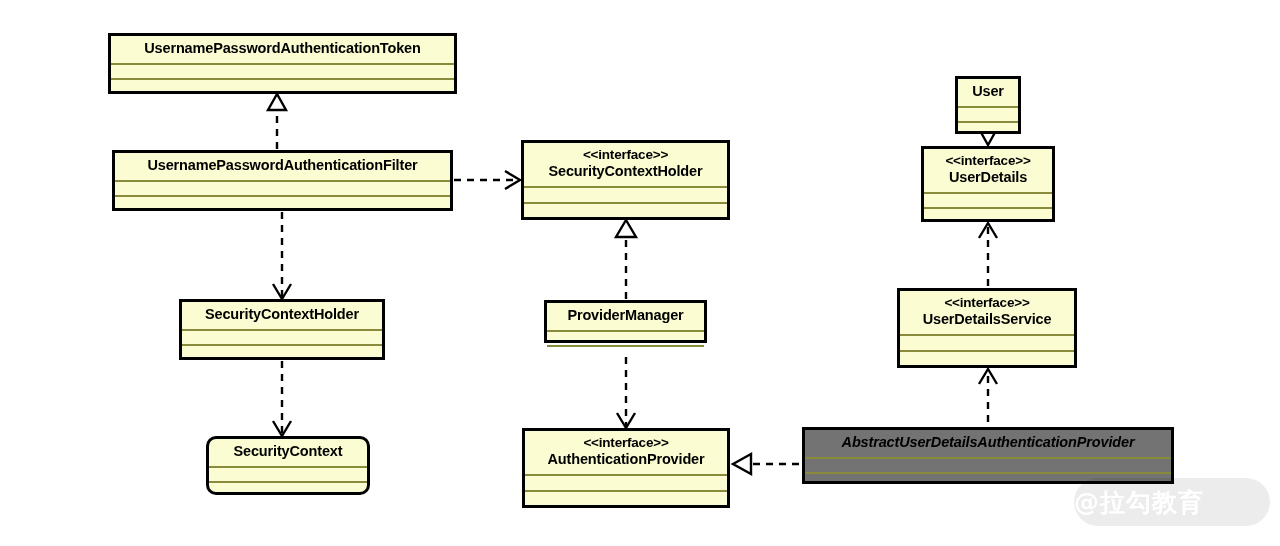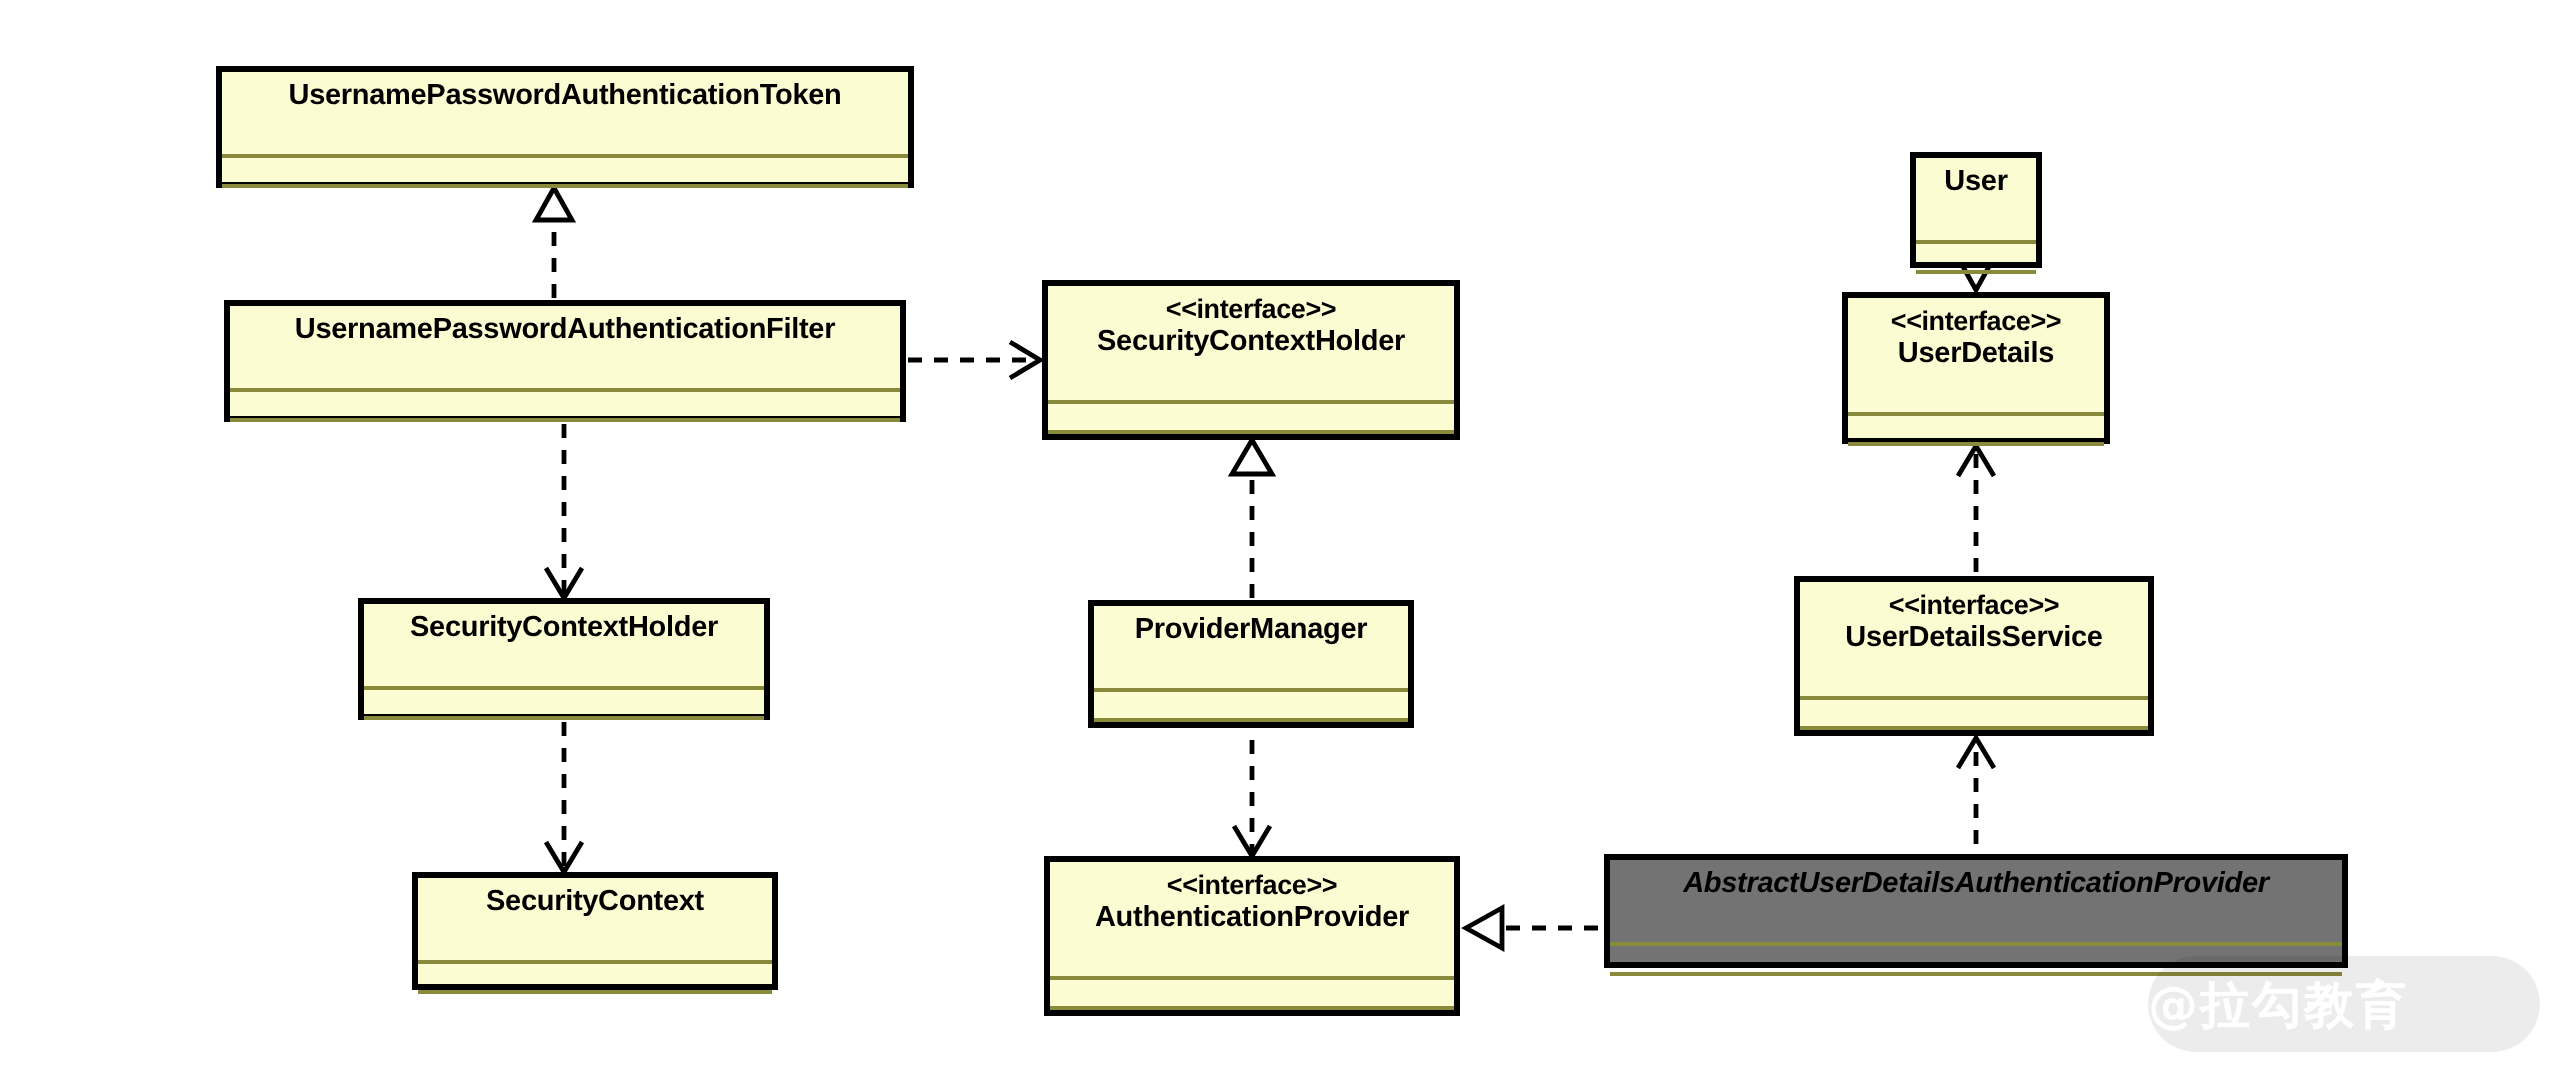--- a/index.html
+++ b/index.html
@@ -33,21 +33,21 @@
     display: flex;
     flex-direction: column;
   }
   .uml-title {
     flex: none;
     text-align: center;
     color: #000000;
     font-weight: bold;
     font-size: 14.5px;
     line-height: 1.22;
-    padding: 4px 9px 19px 9px;
+    padding: 4px 9px 5px 9px;
     letter-spacing: -0.15px;
     white-space: nowrap;
   }
   .uml-title .stereo {
     display: block;
     font-weight: bold;
     font-size: 13.5px;
     letter-spacing: -0.2px;
   }
   .uml-title .nm {
@@ -159,39 +159,39 @@
 
   <div class="uml-class" style="left: 112px; top: 150px; width: 341px; height: 61px; background: rgb(252, 252, 210); border-color: rgb(0, 0, 0);">
     <div class="uml-title">
 
       <span class="nm">UsernamePasswordAuthenticationFilter</span>
     </div>
     <div class="uml-compartment" style="border-top-color: rgb(138, 138, 60);"></div>
     <div class="uml-compartment" style="border-top-color: rgb(138, 138, 60);"></div>
   </div>
 
-  <div class="uml-class" style="left: 206px; top: 436px; width: 183px; height: 59px; background: rgb(252, 252, 210); border-color: rgb(0, 0, 0);">
+  <div class="uml-class" style="left: 206px; top: 436px; width: 164px; height: 59px; background: rgb(252, 252, 210); border-color: rgb(0, 0, 0); border-radius: 10px;">
     <div class="uml-title">
 
       <span class="nm">SecurityContext</span>
     </div>
     <div class="uml-compartment" style="border-top-color: rgb(138, 138, 60);"></div>
     <div class="uml-compartment" style="border-top-color: rgb(138, 138, 60);"></div>
   </div>
 
   <div class="uml-class" style="left: 521px; top: 140px; width: 209px; height: 80px; background: rgb(252, 252, 210); border-color: rgb(0, 0, 0);">
     <div class="uml-title">
       <span class="stereo">&lt;&lt;interface&gt;&gt;</span>
       <span class="nm">SecurityContextHolder</span>
     </div>
     <div class="uml-compartment" style="border-top-color: rgb(138, 138, 60);"></div>
     <div class="uml-compartment" style="border-top-color: rgb(138, 138, 60);"></div>
   </div>
 
-  <div class="uml-class" style="left: 544px; top: 300px; width: 163px; height: 64px; background: rgb(252, 252, 210); border-color: rgb(0, 0, 0);">
+  <div class="uml-class" style="left: 544px; top: 300px; width: 163px; height: 43px; background: rgb(252, 252, 210); border-color: rgb(0, 0, 0);">
     <div class="uml-title">
 
       <span class="nm">ProviderManager</span>
     </div>
     <div class="uml-compartment" style="border-top-color: rgb(138, 138, 60);"></div>
     <div class="uml-compartment" style="border-top-color: rgb(138, 138, 60);"></div>
   </div>
 
   <div class="uml-class" style="left: 522px; top: 428px; width: 208px; height: 80px; background: rgb(252, 252, 210); border-color: rgb(0, 0, 0);">
     <div class="uml-title">

